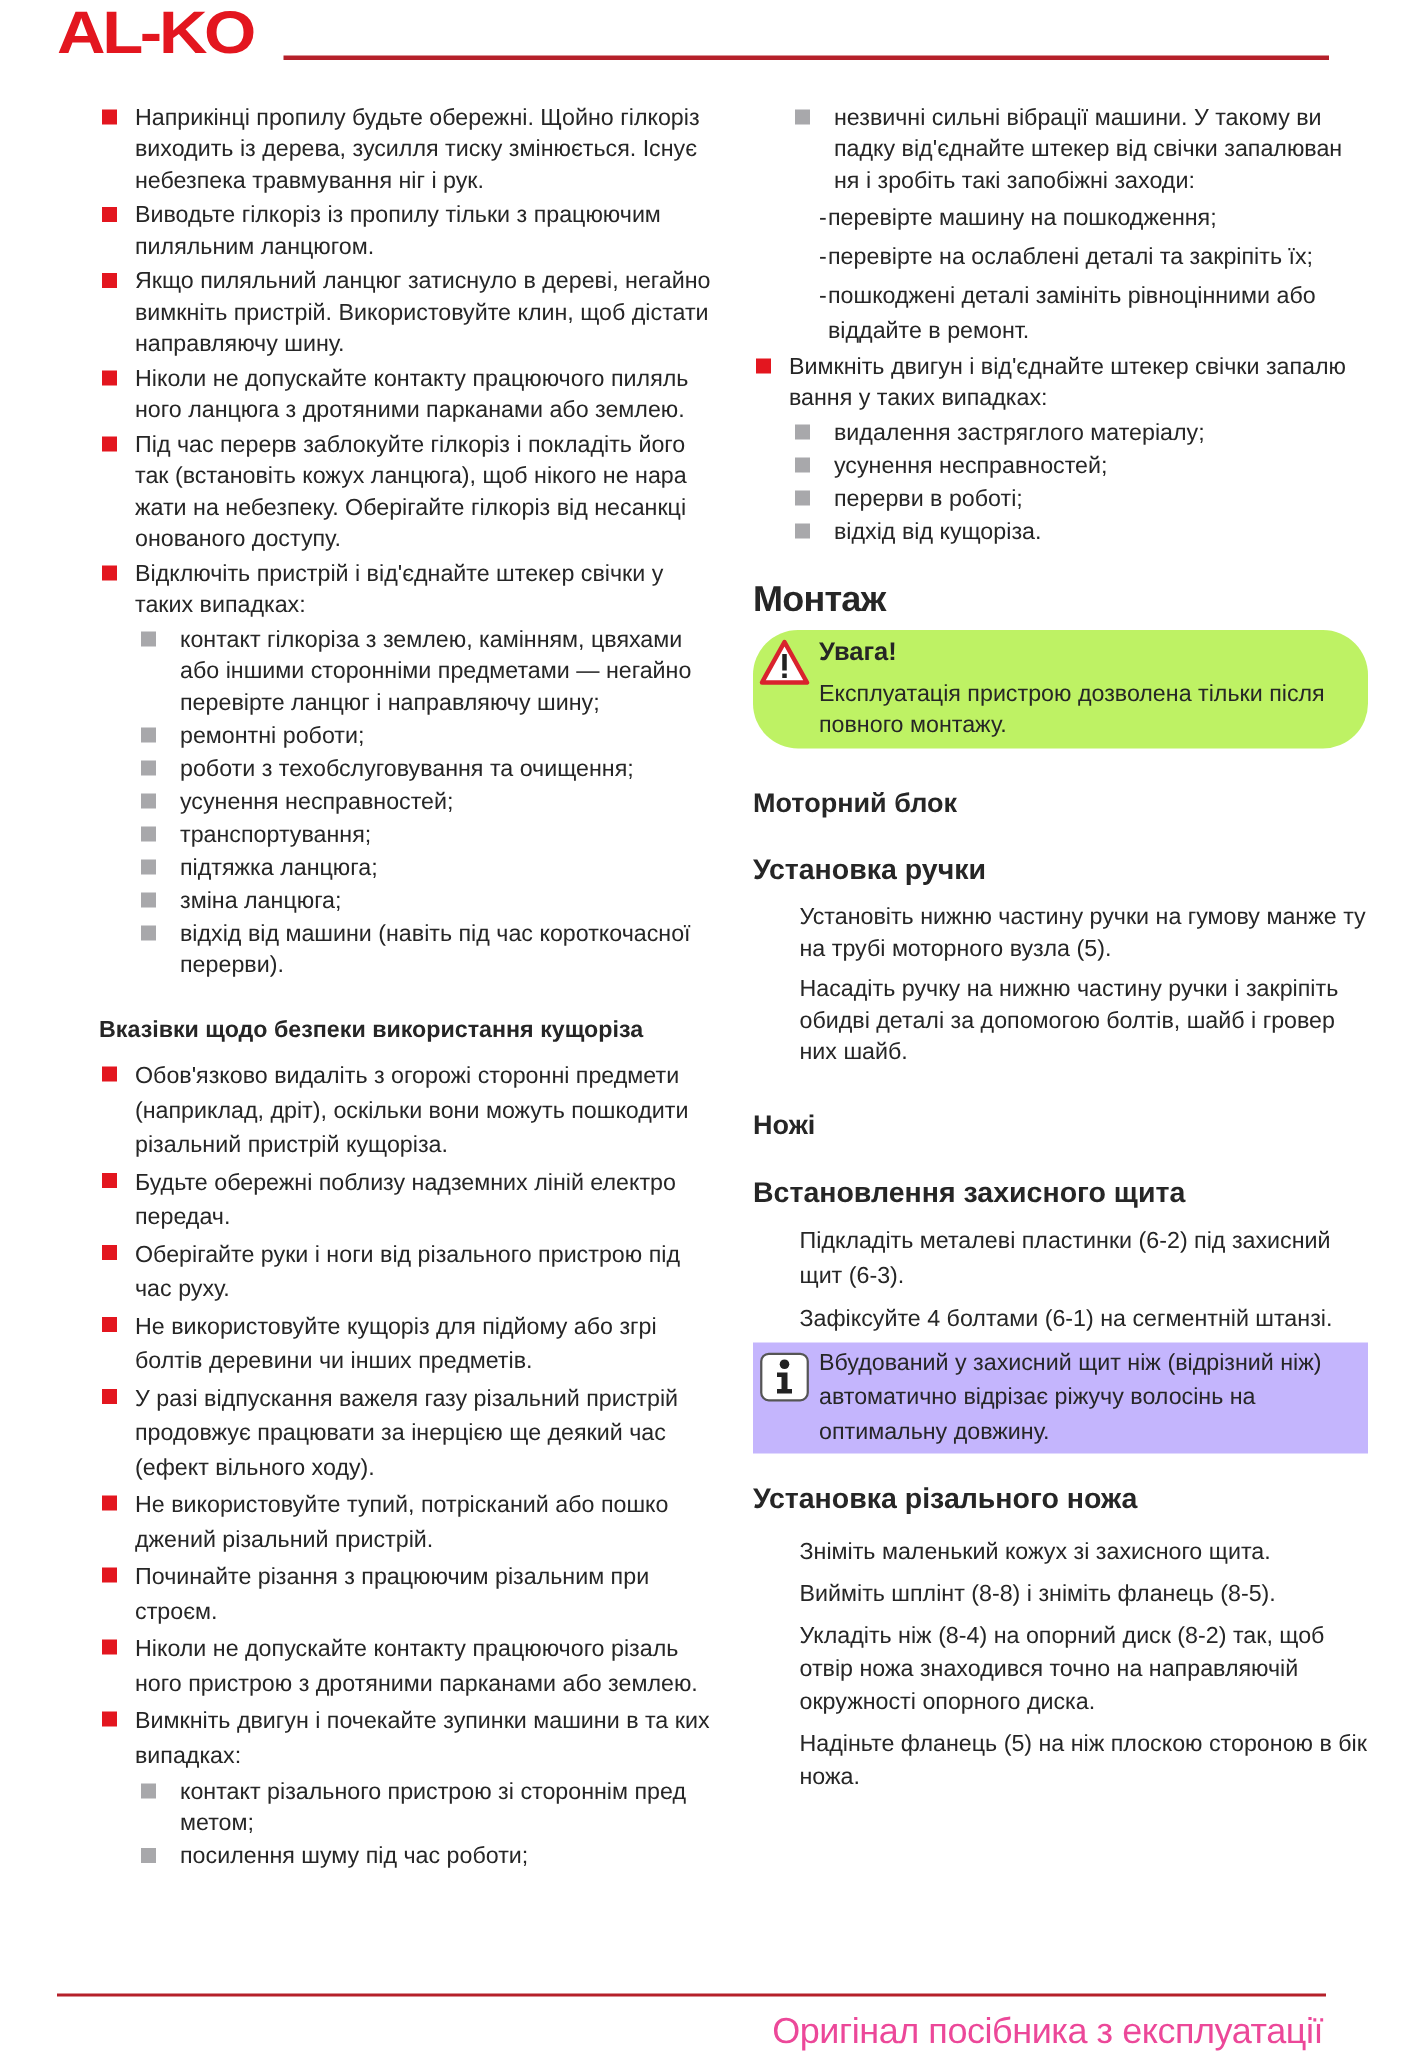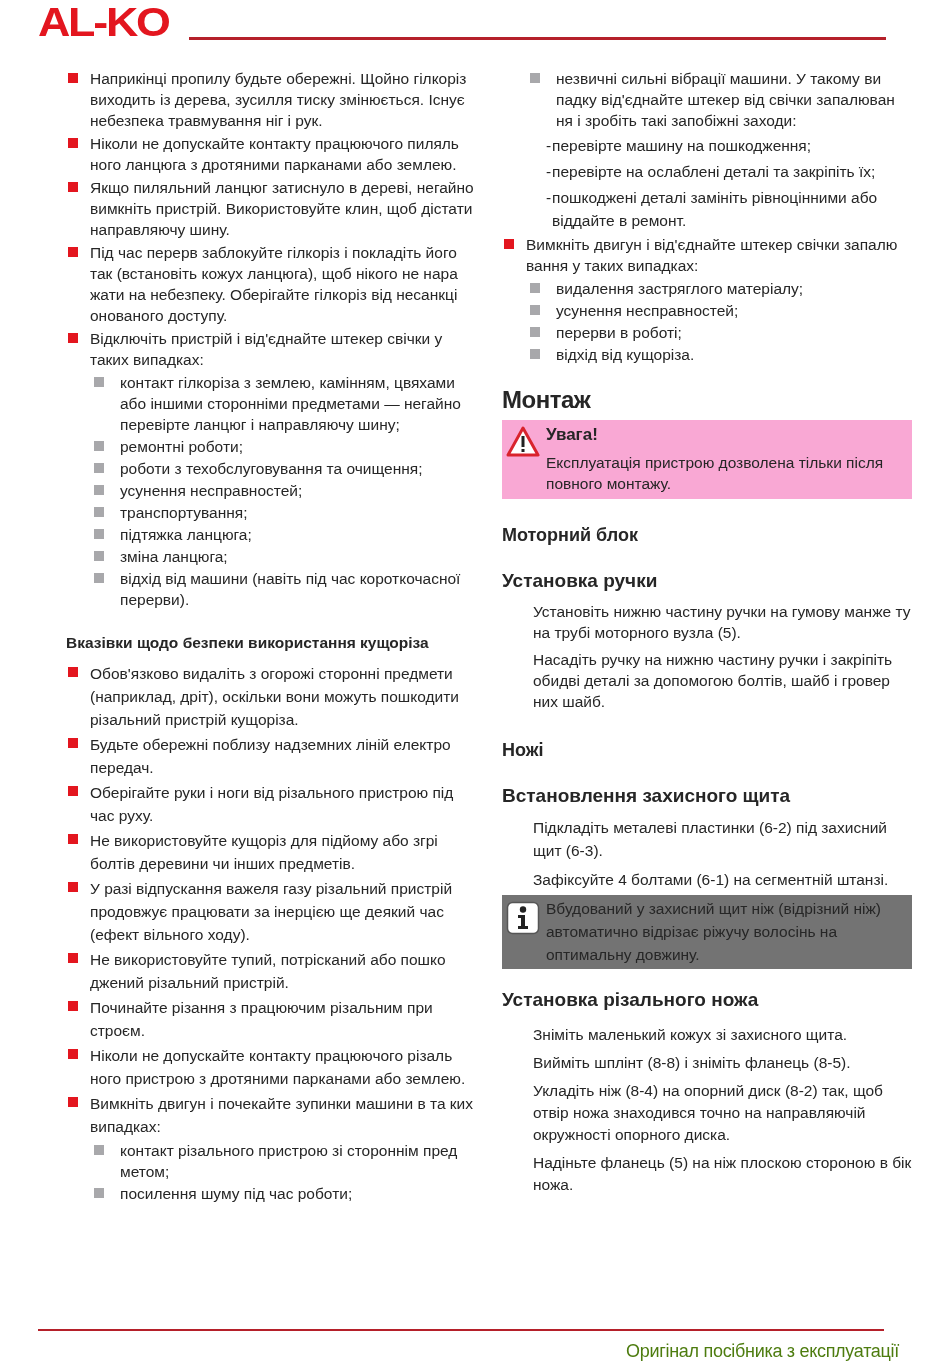--- a/index.html
+++ b/index.html
@@ -37,43 +37,44 @@
     .dash-list > li > .dtext { display: block; padding-left: 10px; }
 
     .subheading { font-weight: bold; font-size: 15.5px; margin: 22px 0 9px 0; }
     .h1 { font-weight: bold; font-size: 24px; margin: 24px 0 10px 0; letter-spacing: -0.5px; }
     .h2 { font-weight: bold; font-size: 18px; margin: 26px 0 24px 0; }
     .h3 { font-weight: bold; font-size: 19px; margin: 0 0 10px 0; }
     .para { padding-left: 31px; margin: 0 0 6px 0; }
     .para-group { margin-bottom: 28px; }
 
     .notice {
-      background: #f9a8d4; position: relative; padding: 4px 8px 5px 44px; margin-bottom: 0;
+      background: #bef264; position: relative; padding: 4px 8px 5px 44px; margin-bottom: 0; border-radius: 30px;
     }
     .notice .icon { position: absolute; left: 4px; top: 6px; }
     .notice-title { font-weight: bold; font-size: 17px; margin-bottom: 7px; }
-    .info-box { background: #737373; position: relative; padding: 2px 8px 3px 44px; margin: 4px 0 20px 0; }
+    .info-box { background: #c4b5fd; position: relative; padding: 2px 8px 3px 44px; margin: 4px 0 20px 0; }
     .info-box .icon { position: absolute; left: 4px; top: 6px; }
 
     .footer-rule { position: absolute; left: 38px; top: 1329px; width: 846px; height: 2px; background: #b5202a; }
-    .footer-text { position: absolute; right: 51px; top: 1341px; font-size: 18px; color: #4d7c0f; letter-spacing: -0.3px; }
+    .footer-text { position: absolute; right: 68px; top: 1341px; font-size: 24px; color: #ec4899; letter-spacing: -0.3px; }
   </style>
 </head>
 <body>
 
 <div class="header">
   <div class="logo">AL-KO</div>
   <div class="header-rule"></div>
 </div>
 
 <div class="col col-left">
   <ul class="red-list">
     <li><span class="bullet"></span><span>Наприкінці пропилу будьте обережні. Щойно гілкоріз виходить із дерева, зусилля тиску змінюється. Існує небезпека травмування ніг і рук.</span></li>
+    <li><span class="bullet"></span><span>Виводьте гілкоріз із пропилу тільки з працюючим пиляльним ланцюгом.</span></li>
+    <li><span class="bullet"></span><span>Якщо пиляльний ланцюг затиснуло в дереві, негайно вимкніть пристрій. Використовуйте клин, щоб дістати направляючу шину.</span></li>
     <li><span class="bullet"></span><span>Ніколи не допускайте контакту працюючого пиляль ного ланцюга з дротяними парканами або землею.</span></li>
-    <li><span class="bullet"></span><span>Якщо пиляльний ланцюг затиснуло в дереві, негайно вимкніть пристрій. Використовуйте клин, щоб дістати направляючу шину.</span></li>
     <li><span class="bullet"></span><span>Під час перерв заблокуйте гілкоріз і покладіть його так (встановіть кожух ланцюга), щоб нікого не нара жати на небезпеку. Оберігайте гілкоріз від несанкці онованого доступу.</span></li>
     <li><span class="bullet"></span><span>Відключіть пристрій і від'єднайте штекер свічки у таких випадках:</span>
       <ul class="grey-list nested" style="margin-left:-24px; padding-left:24px;">
         <li><span class="bullet"></span><span>контакт гілкоріза з землею, камінням, цвяхами або іншими сторонніми предметами — негайно перевірте ланцюг і направляючу шину;</span></li>
         <li><span class="bullet"></span><span>ремонтні роботи;</span></li>
         <li><span class="bullet"></span><span>роботи з техобслуговування та очищення;</span></li>
         <li><span class="bullet"></span><span>усунення несправностей;</span></li>
         <li><span class="bullet"></span><span>транспортування;</span></li>
         <li><span class="bullet"></span><span>підтяжка ланцюга;</span></li>
         <li><span class="bullet"></span><span>зміна ланцюга;</span></li>

